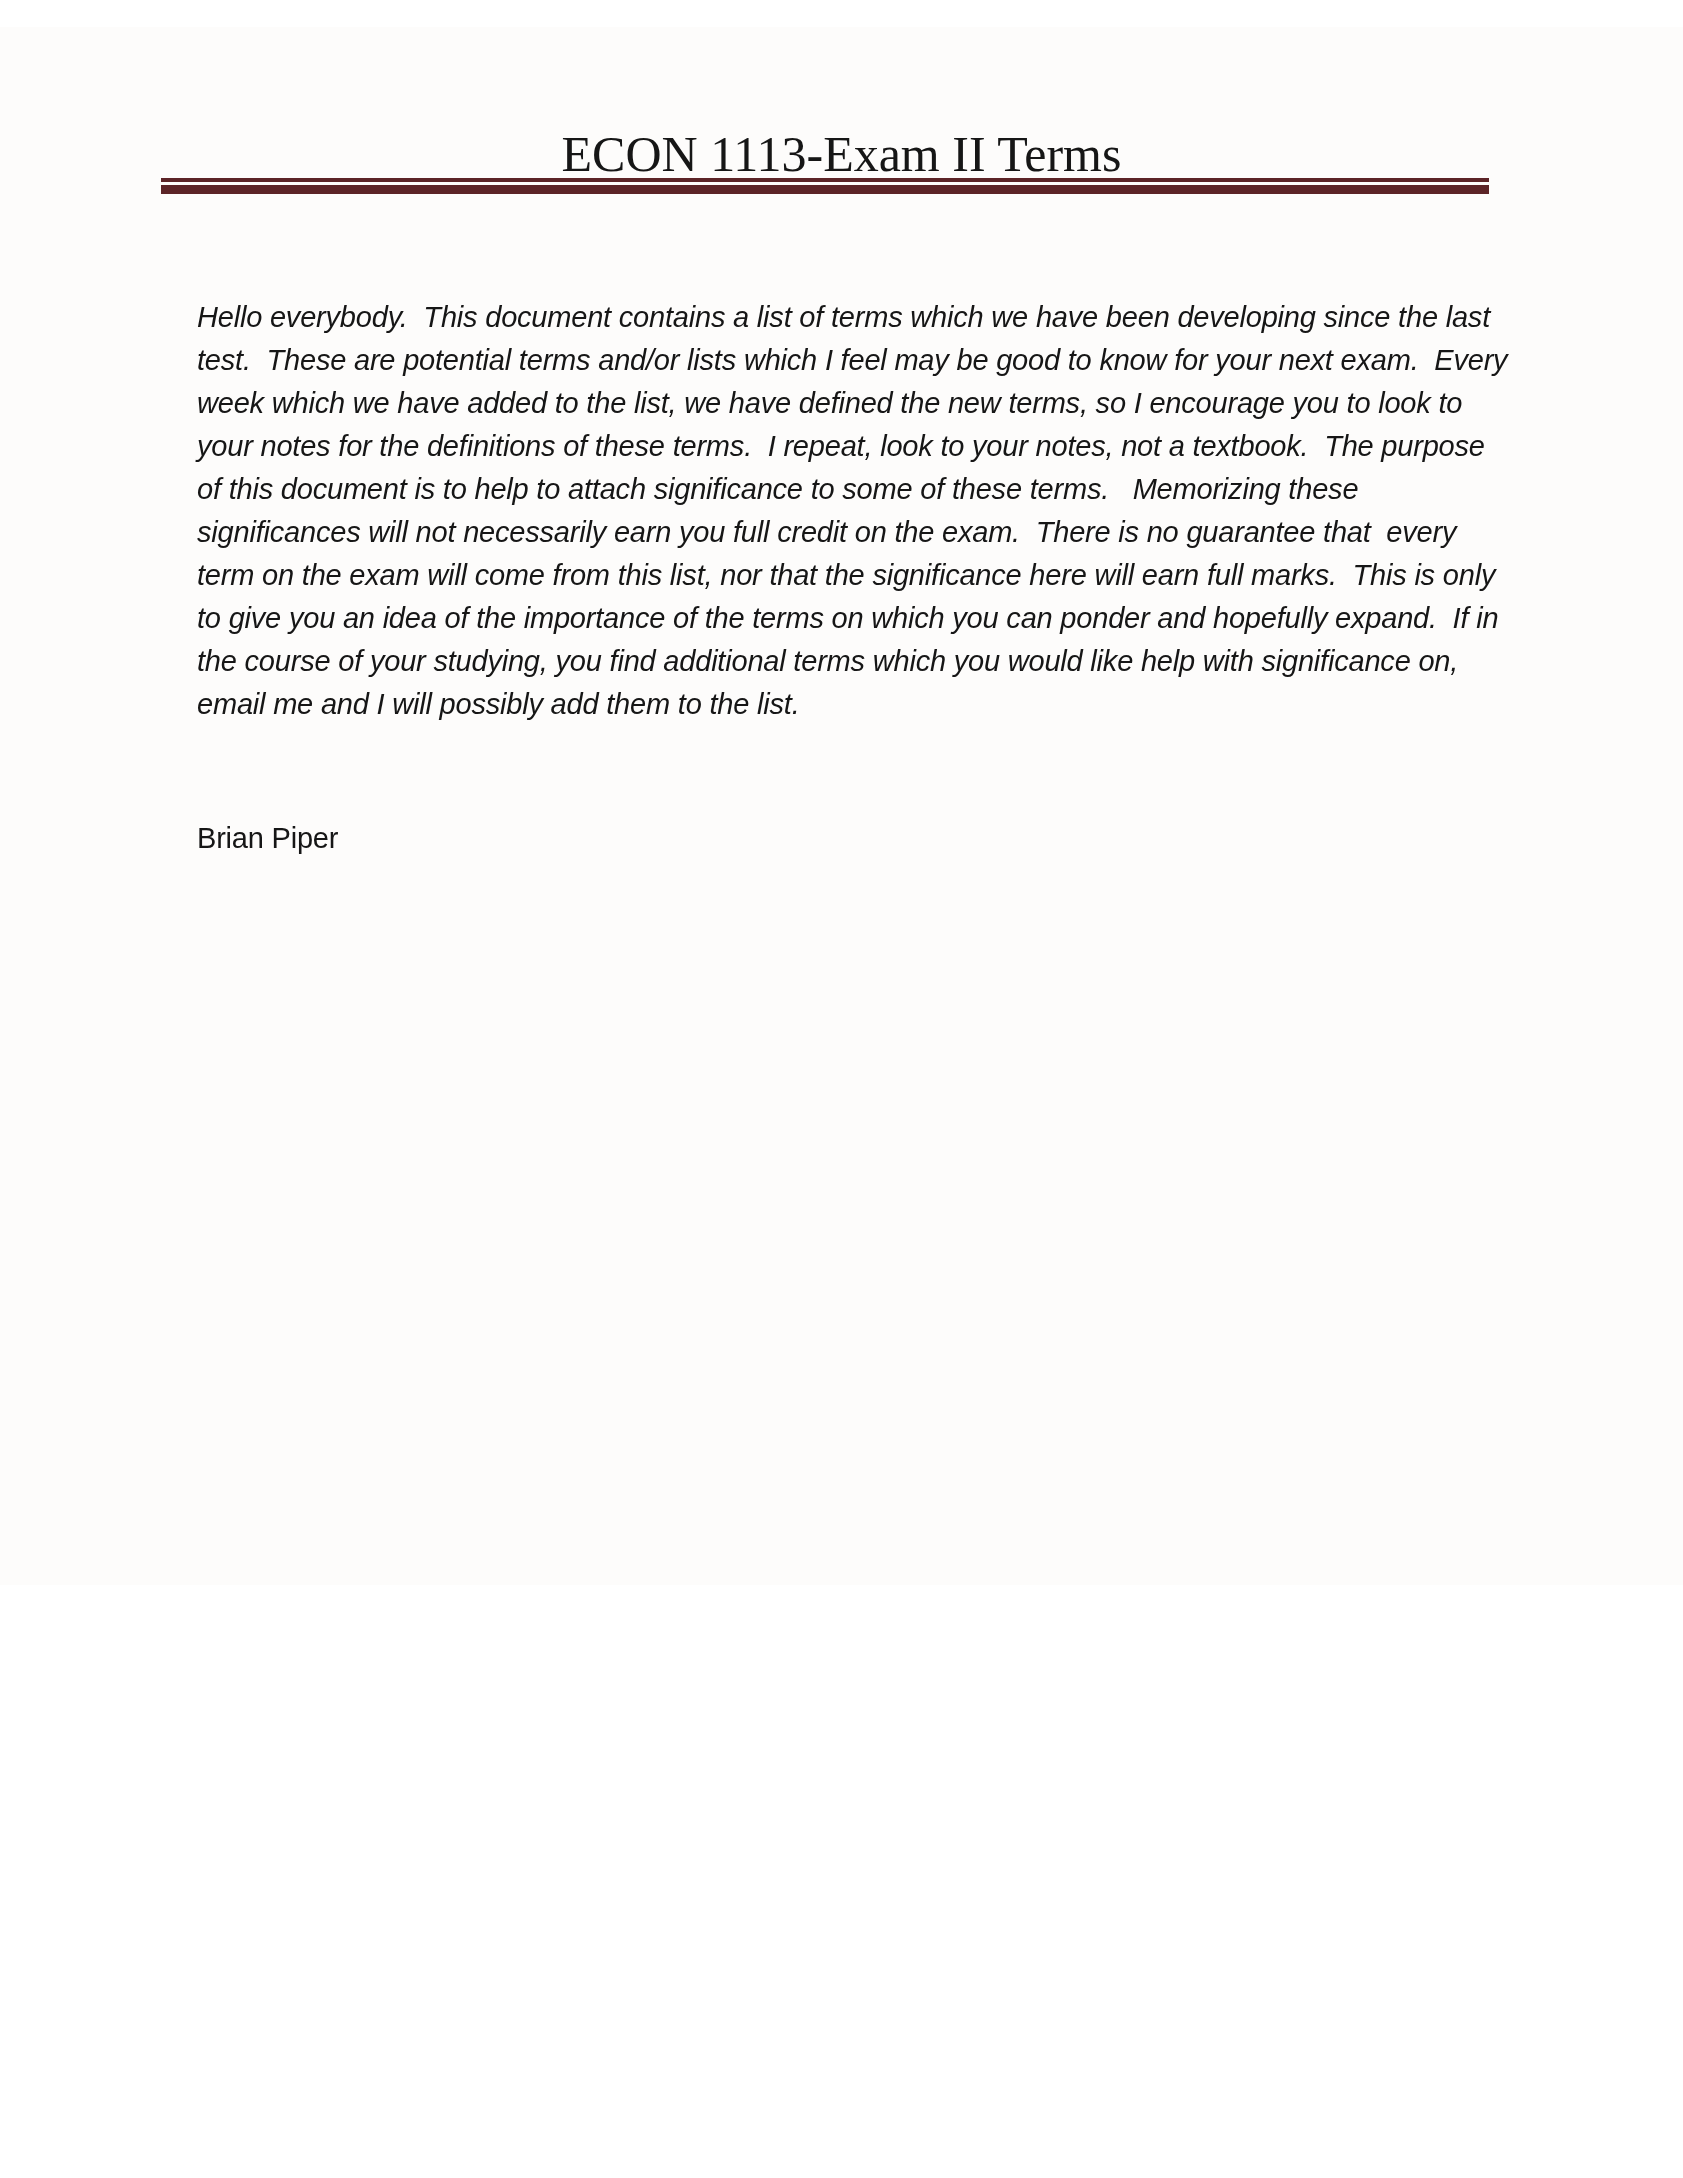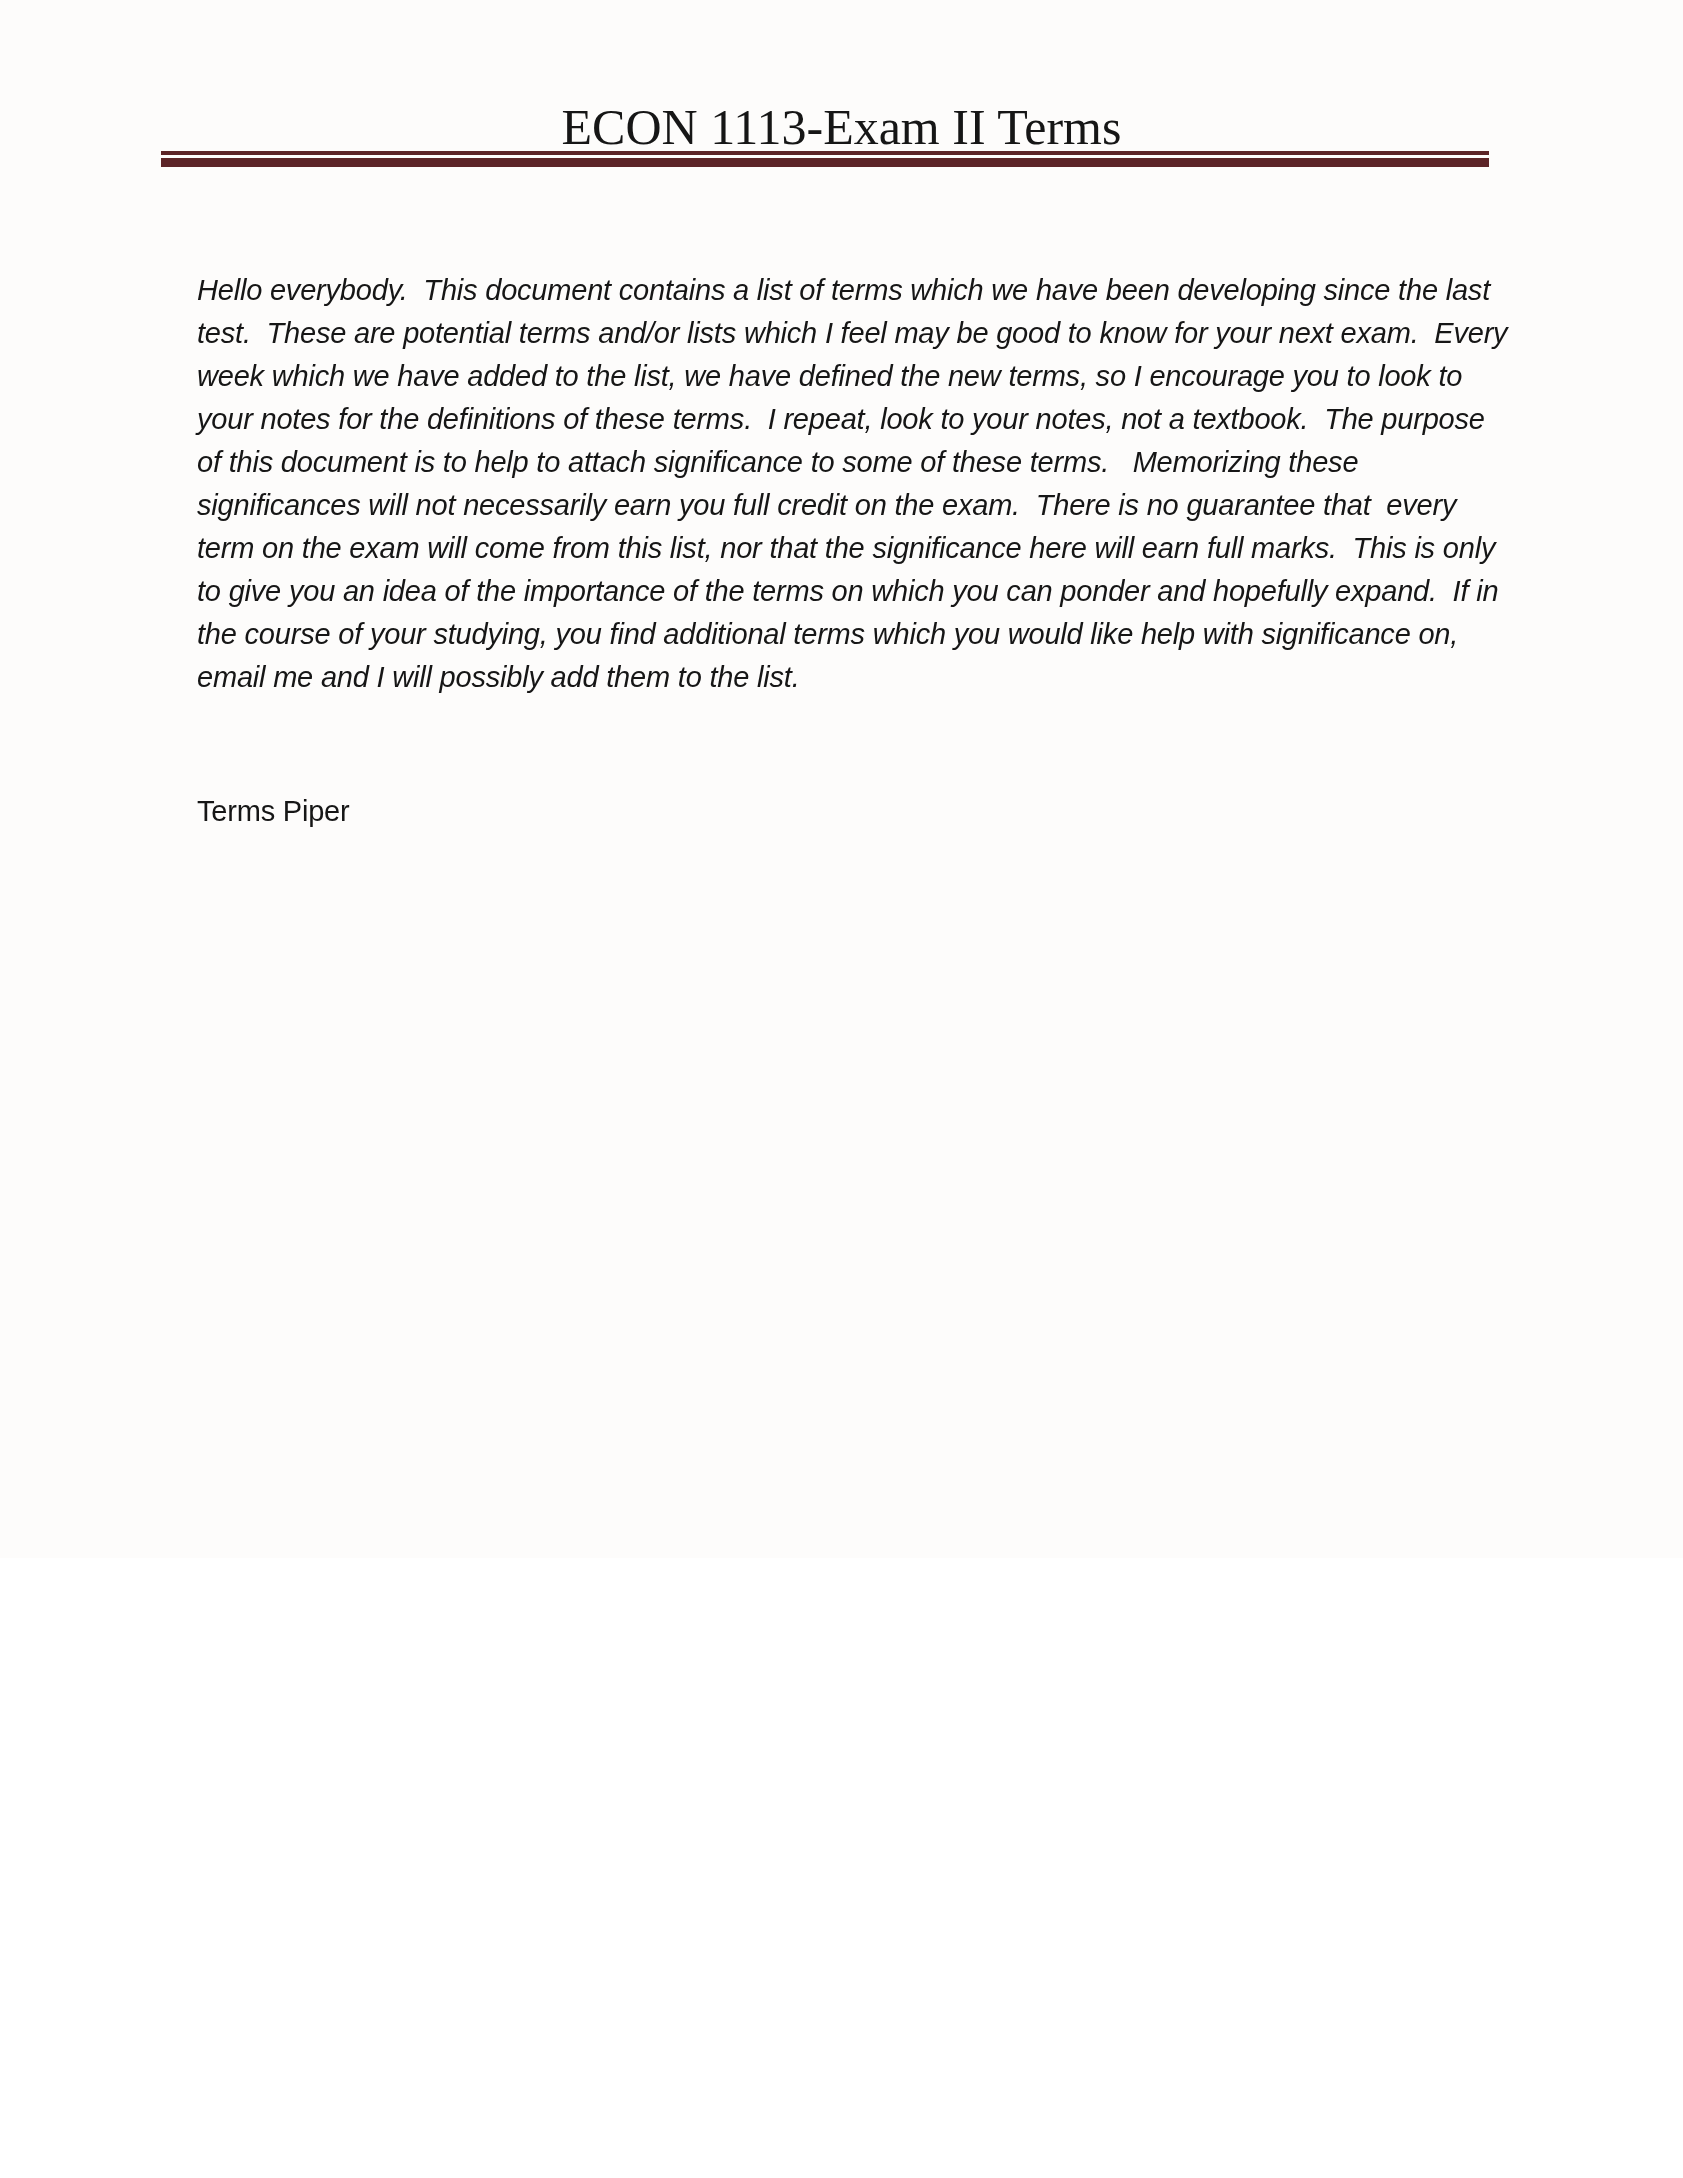--- a/index.html
+++ b/index.html
@@ -8,20 +8,21 @@
     background: #ffffff;
   }
   .page {
     position: relative;
     width: 1683px;
     height: 1558px;
     background: var(--bg, #fdfcfb);
     overflow: hidden;
     font-family: "Liberation Sans", sans-serif;
     color: var(--text, #161616);
+    margin-top: 27px;
   }
   .doc-title {
     position: absolute;
     top: 102px;
     left: 0;
     width: 1683px;
     margin: 0;
     text-align: center;
     font-family: "Liberation Serif", "DejaVu Serif", serif;
     font-weight: 400;
@@ -88,16 +89,16 @@
 test.  These are potential terms and/or lists which I feel may be good to know for your next exam.  Every
 week which we have added to the list, we have defined the new terms, so I encourage you to look to
 your notes for the definitions of these terms.  I repeat, look to your notes, not a textbook.  The purpose
 of this document is to help to attach significance to some of these terms.   Memorizing these
 significances will not necessarily earn you full credit on the exam.  There is no guarantee that  every
 term on the exam will come from this list, nor that the significance here will earn full marks.  This is only
 to give you an idea of the importance of the terms on which you can ponder and hopefully expand.  If in
 the course of your studying, you find additional terms which you would like help with significance on,
 email me and I will possibly add them to the list.</p>
 
-  <p class="doc-signature">Terms Piper</p>
+  <p class="doc-signature">Brian Piper</p>
 
 </div>
 
 
 </body></html>

